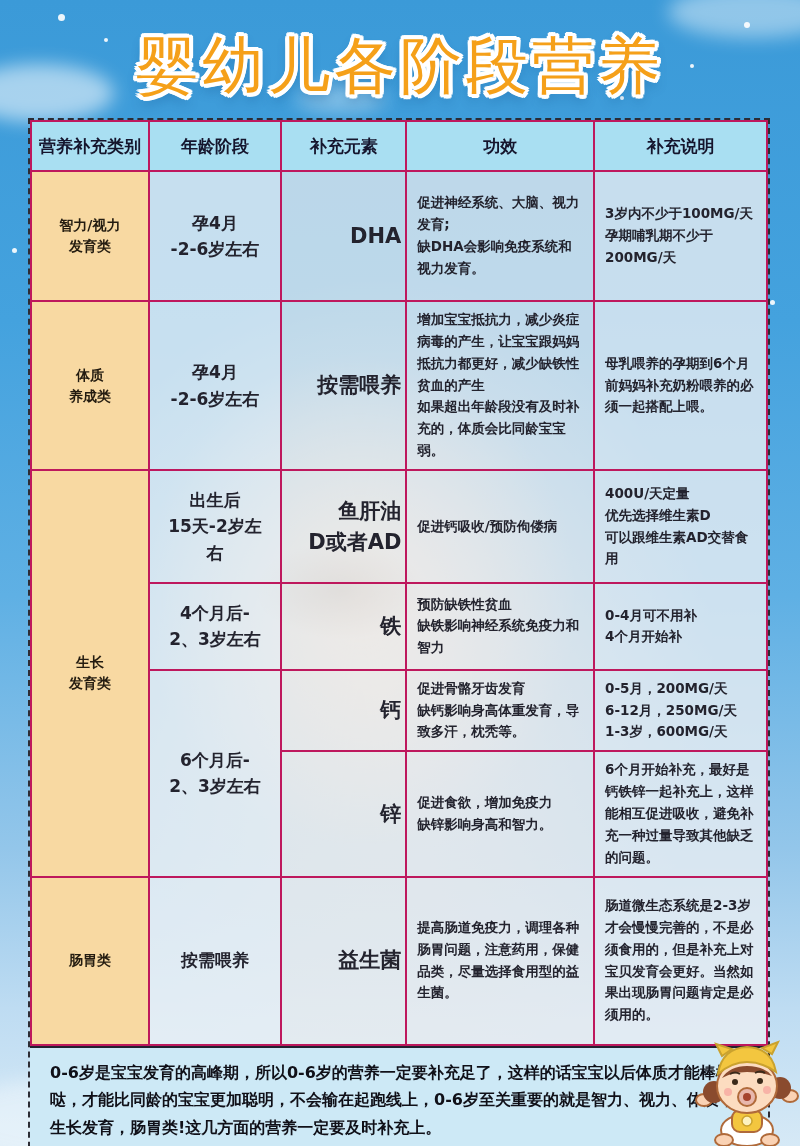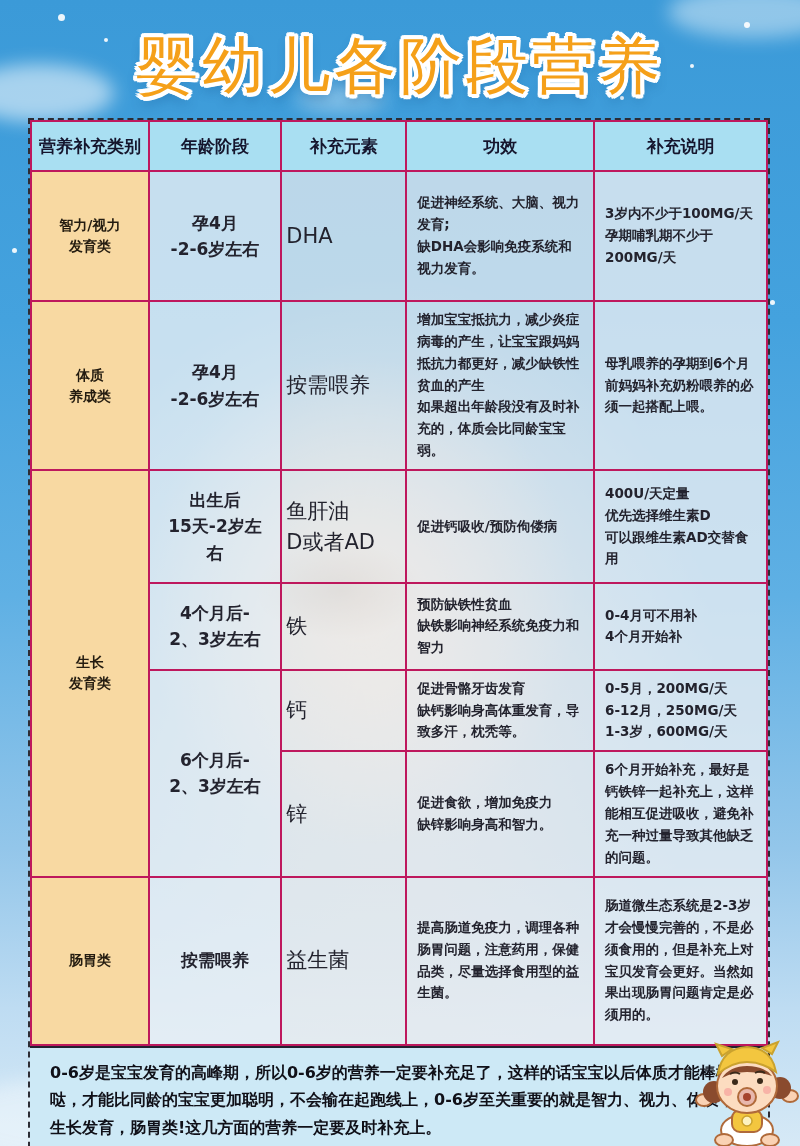--- a/index.html
+++ b/index.html
@@ -56,22 +56,22 @@
   td { white-space:pre-line; }
   td.cat {
     background:#f8d9a2; font-size:14px; font-weight:700; color:#241c10;
     text-align:center; line-height:1.5; padding:4px;
   }
   td.age {
     background:rgba(236,241,245,.78); font-size:17px; font-weight:700;
     text-align:center; line-height:1.55; padding:16px;
   }
   td.elem {
-    background:rgba(240,240,240,.70); font-size:21px; font-weight:400;
-    text-align:left; line-height:1.45; padding:4px;
+    background:rgba(240,240,240,.70); font-size:21px; font-weight:700;
+    text-align:right; line-height:1.45; padding:4px;
   }
   td.eff, td.note {
     background:rgba(238,239,240,.72); font-size:13.5px; font-weight:700;
     line-height:1.62; padding:7px 10px; text-align:left;
   }
   td.note { background:rgba(233,238,242,.80); }
   tr.rh0{height:130px} tr.rh1{height:154px} tr.rh2{height:74px} tr.rh3{height:74px}
   tr.rh4{height:80px} tr.rh5{height:84px} tr.rh6{height:168px}
 
   .summary {

